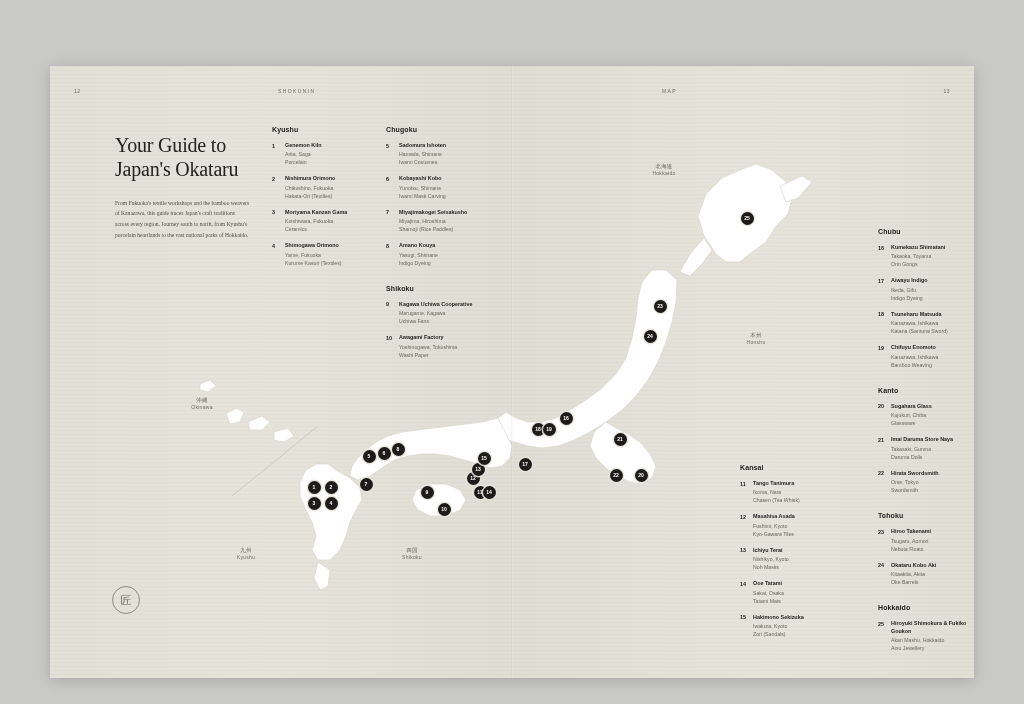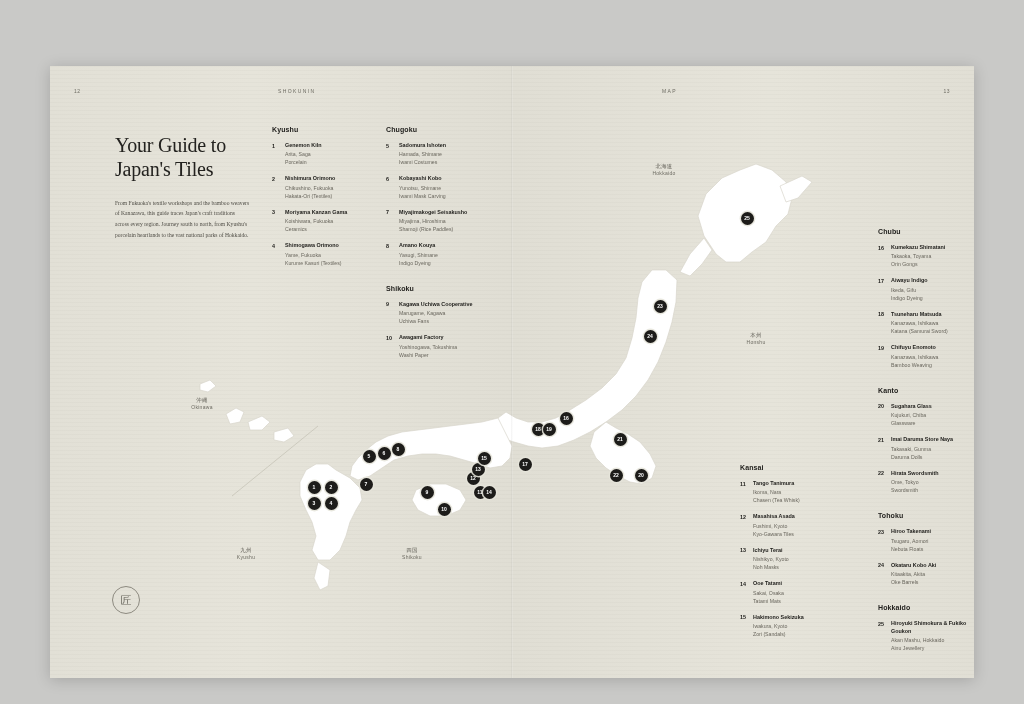--- a/index.html
+++ b/index.html
@@ -156,21 +156,21 @@
       <div class="pin" style="left: 563.5px; top: 366.5px;">21</div>
       <div class="pin" style="left: 559.5px; top: 402.5px;">22</div>
       <div class="pin" style="left: 603.5px; top: 233.5px;">23</div>
       <div class="pin" style="left: 593.5px; top: 263.5px;">24</div>
       <div class="pin" style="left: 690.5px; top: 145.5px;">25</div>
     </div>
 
   <div id="intro">
     <h1 id="title">
       <span>Your Guide to</span><br>
-      <span>Japan's Tiles</span>
+      <span>Japan's Okataru</span>
     </h1>
     <p id="intro-body">From Fukuoka's textile workshops and the bamboo weavers of Kanazawa, this guide traces Japan's craft traditions across every region. Journey south to north, from Kyushu's porcelain heartlands to the vast national parks of Hokkaido.</p>
   </div>
 
   <div id="seal">匠</div>
 
   <div class="col" id="col-kyushu">
       <div class="grp-title">Kyushu</div>
       <div class="entry">
         <div class="num">1</div>

